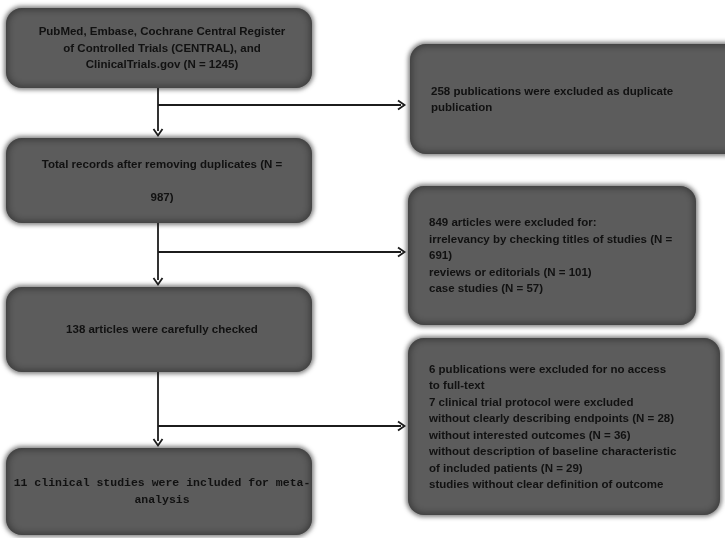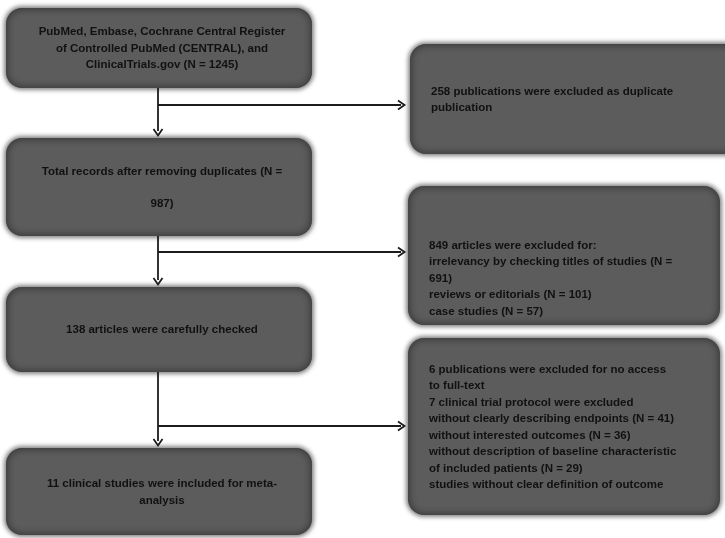--- a/index.html
+++ b/index.html
@@ -73,55 +73,55 @@
 
     <line x1="158" y1="372" x2="158" y2="441"></line>
     <polyline class="chev" points="153.5,439 158,445.5 162.5,439"></polyline>
 
     <line x1="158" y1="426" x2="401" y2="426"></line>
     <polyline class="chev" points="398,421.5 404.5,426 398,430.5"></polyline>
   </svg>
 
   <div class="box center" style="left:6px; top:8px; width:306px; height:80px;">
     <div class="line">PubMed, Embase, Cochrane Central Register</div>
-    <div class="line">of Controlled PubMed (CENTRAL), and</div>
+    <div class="line">of Controlled Trials (CENTRAL), and</div>
     <div class="line">ClinicalTrials.gov (N = 1245)</div>
   </div>
 
   <div class="box leftalign" style="left:410px; top:44px; width:346px; height:110px;">
     <div class="line">258 publications were excluded as duplicate</div>
     <div class="line">publication</div>
   </div>
 
-  <div class="box center" style="left:6px; top:138px; width:306px; height:98px;gap:16px;">
+  <div class="box center" style="left:6px; top:138px; width:306px; height:85px;gap:16px;">
     <div class="line">Total records after removing duplicates (N =</div>
     <div class="line">987)</div>
   </div>
 
-  <div class="box leftalign" style="left:408px; top:186px; width:312px; height:139px;justify-content:flex-end;">
+  <div class="box leftalign" style="left:408px; top:186px; width:288px; height:139px;">
     <div class="line">849 articles were excluded for:</div>
     <div class="line">irrelevancy by checking titles of studies (N =</div>
     <div class="line">691)</div>
     <div class="line">reviews or editorials (N = 101)</div>
     <div class="line">case studies (N = 57)</div>
   </div>
 
   <div class="box center" style="left:6px; top:287px; width:306px; height:85px;">
     <div class="line">138 articles were carefully checked</div>
   </div>
 
   <div class="box leftalign" style="left:408px; top:338px; width:312px; height:177px;">
     <div class="line">6 publications were excluded for no access</div>
     <div class="line">to full-text</div>
     <div class="line">7 clinical trial protocol were excluded</div>
-    <div class="line">without clearly describing endpoints (N = 41)</div>
+    <div class="line">without clearly describing endpoints (N = 28)</div>
     <div class="line">without interested outcomes (N = 36)</div>
     <div class="line">without description of baseline characteristic</div>
     <div class="line">of included patients (N = 29)</div>
     <div class="line">studies without clear definition of outcome</div>
   </div>
 
-  <div class="box center" style="left:6px; top:448px; width:306px; height:87px;">
+  <div class="box center" style="left:6px; top:448px; width:306px; height:87px;font-family:Liberation Mono, monospace;">
     <div class="line">11 clinical studies were included for meta-</div>
     <div class="line">analysis</div>
   </div>
 
 </div>
 
 </body></html>

